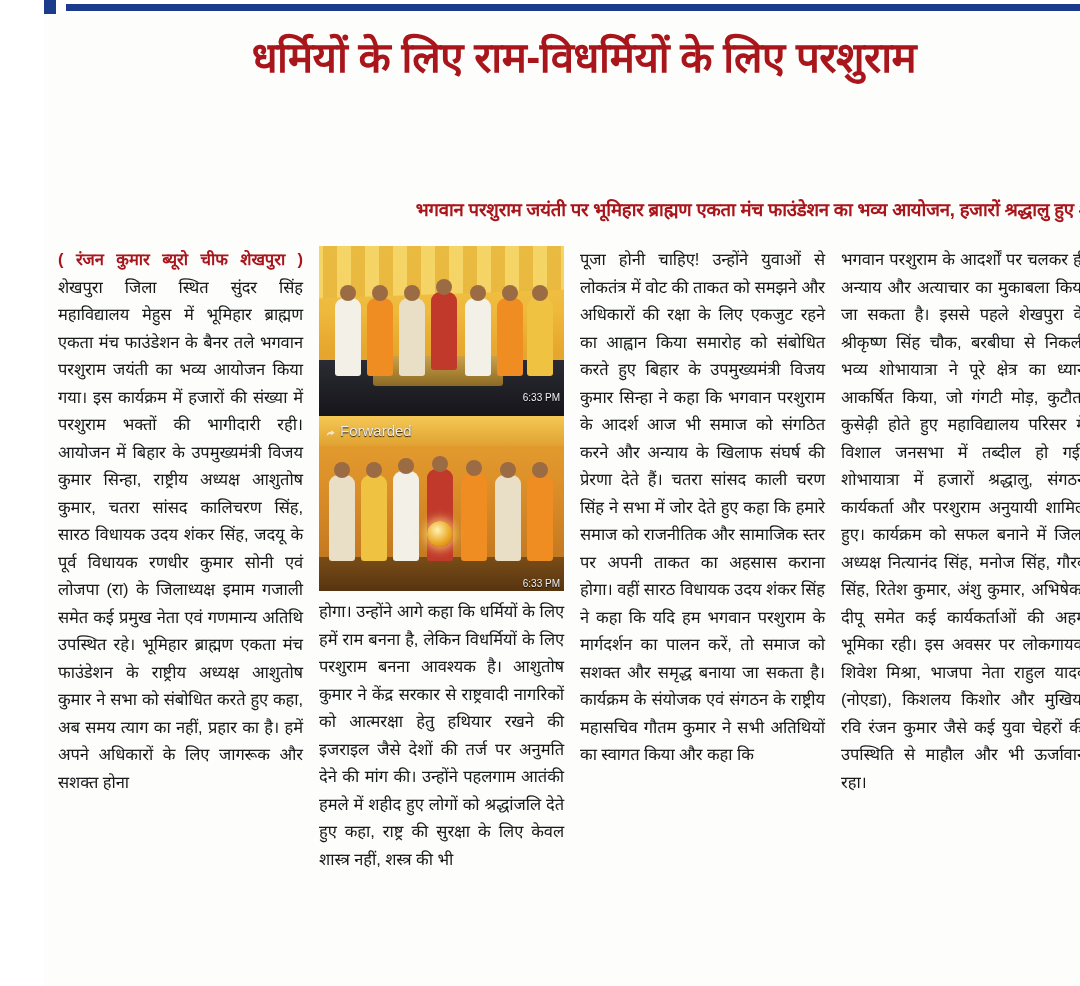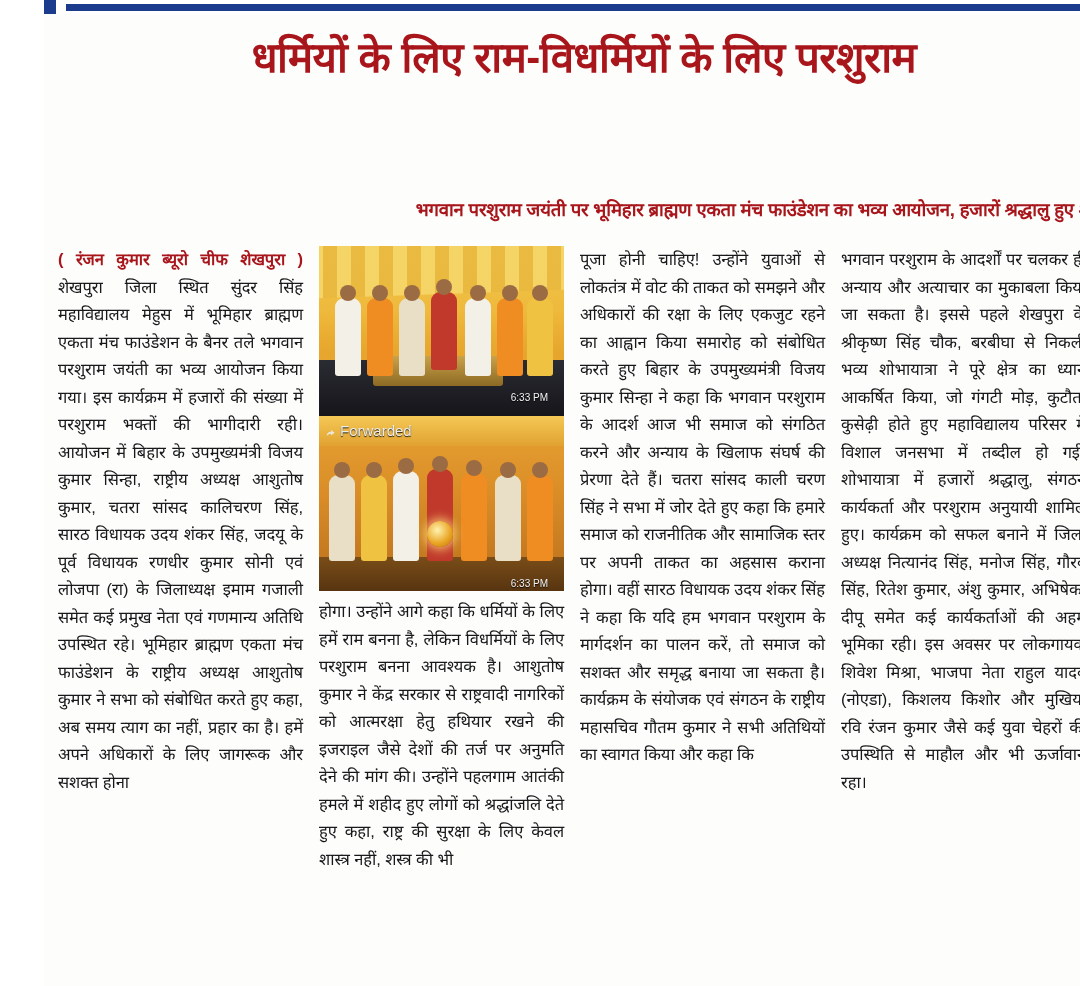--- a/index.html
+++ b/index.html
@@ -178,21 +178,21 @@
     background: linear-gradient(180deg,#7a4d18,#573410);
   }
   .ph-lamp {
     position: absolute; left: 108px; bottom: 44px; width: 26px; height: 26px;
     border-radius: 50%;
     background: radial-gradient(circle at 40% 35%, #fff2b0, #e8a21f 60%, #b9731a 100%);
     box-shadow: 0 0 10px 3px rgba(255,215,120,.75);
   }
   .timestamp {
     position: absolute;
-    right: 16px;
+    right: 4px;
     font-size: 10px;
     color: #f2f2f2;
     font-family: "Liberation Sans", sans-serif;
     text-shadow: 0 1px 1px rgba(0,0,0,.9);
   }
   .ts-top { top: 146px; }
   .ts-bottom { top: 332px; }
   .forwarded {
     position: absolute;
     left: 6px;

